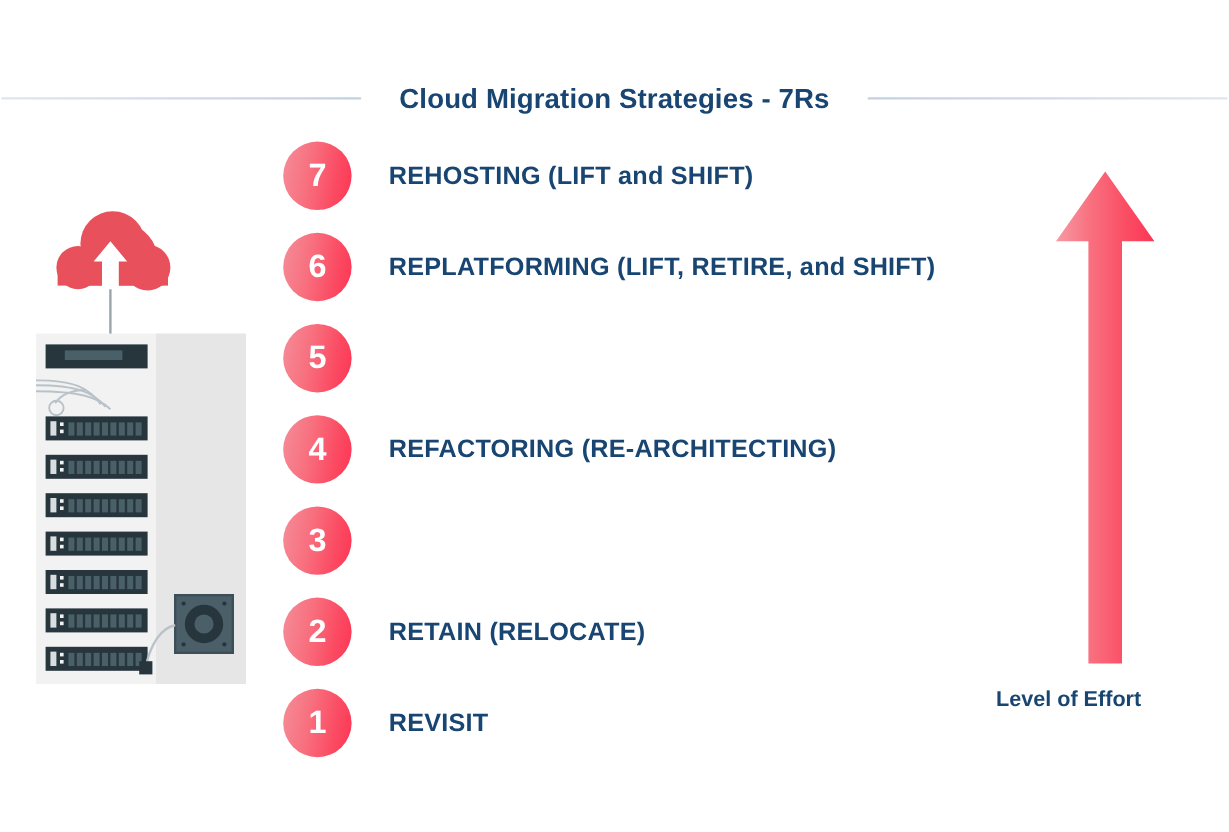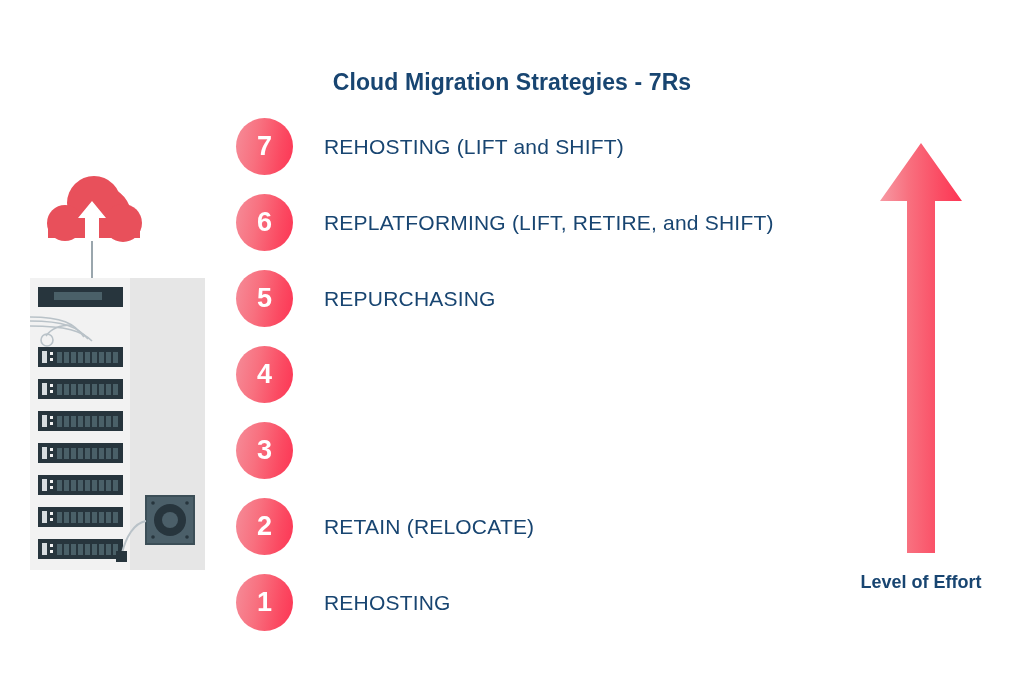--- a/index.html
+++ b/index.html
@@ -23,21 +23,20 @@
   .title-row {
     position: absolute;
     left: 0;
     top: 62px;
     width: 1024px;
     height: 40px;
     display: flex;
     align-items: center;
     justify-content: center;
     gap: 32px;
-    flex-direction: column;
   }
   .title-rule {
     height: 2px;
     background: linear-gradient(to right, #dfe6ef, #c3d0e0);
     flex: 0 0 300px;
     border-radius: 1px;
   }
   .title-rule.right {
     background: linear-gradient(to left, #dfe6ef, #c3d0e0);
   }
@@ -78,39 +77,39 @@
   }
   .strategy-label {
     position: absolute;
     left: 88px;
     top: 0;
     height: 57px;
     display: flex;
     align-items: center;
     color: #184571;
     font-size: 21px;
-    font-weight: normal;
+    font-weight: bold;
     white-space: nowrap;
     letter-spacing: 0.2px;
   }
 
   
   .effort-arrow {
     position: absolute;
     left: 866px;
     top: 138px;
     width: 110px;
     height: 420px;
   }
   .effort-caption {
     position: absolute;
     left: 830px;
     top: 572px;
     width: 182px;
-    text-align: center;
+    text-align: left;
     color: #184571;
     font-size: 18px;
     font-weight: bold;
   }
 
   
   .server-illustration {
     position: absolute;
     left: 22px;
     top: 165px;
@@ -302,39 +301,39 @@
       <div class="strategy-label">REHOSTING (LIFT and SHIFT)</div>
     </div>
 
     <div class="strategy-row">
       <div class="badge">6</div>
       <div class="strategy-label">REPLATFORMING (LIFT, RETIRE, and SHIFT)</div>
     </div>
 
     <div class="strategy-row">
       <div class="badge">5</div>
-      <div class="strategy-label">REPURCHASING</div>
     </div>
 
     <div class="strategy-row">
       <div class="badge">4</div>
+      <div class="strategy-label">REFACTORING (RE-ARCHITECTING)</div>
     </div>
 
     <div class="strategy-row">
       <div class="badge">3</div>
     </div>
 
     <div class="strategy-row">
       <div class="badge">2</div>
       <div class="strategy-label">RETAIN (RELOCATE)</div>
     </div>
 
     <div class="strategy-row">
       <div class="badge">1</div>
-      <div class="strategy-label">REHOSTING</div>
+      <div class="strategy-label">REVISIT</div>
     </div>
 
   </div>
 
   <div class="effort-arrow">
     <svg width="110" height="420" viewBox="0 0 110 420" xmlns="http://www.w3.org/2000/svg">
       <defs>
         <linearGradient id="arrowGrad" x1="0" y1="0" x2="1" y2="0">
           <stop offset="0%" stop-color="#f79aa4"></stop>
           <stop offset="35%" stop-color="#f8707f"></stop>

